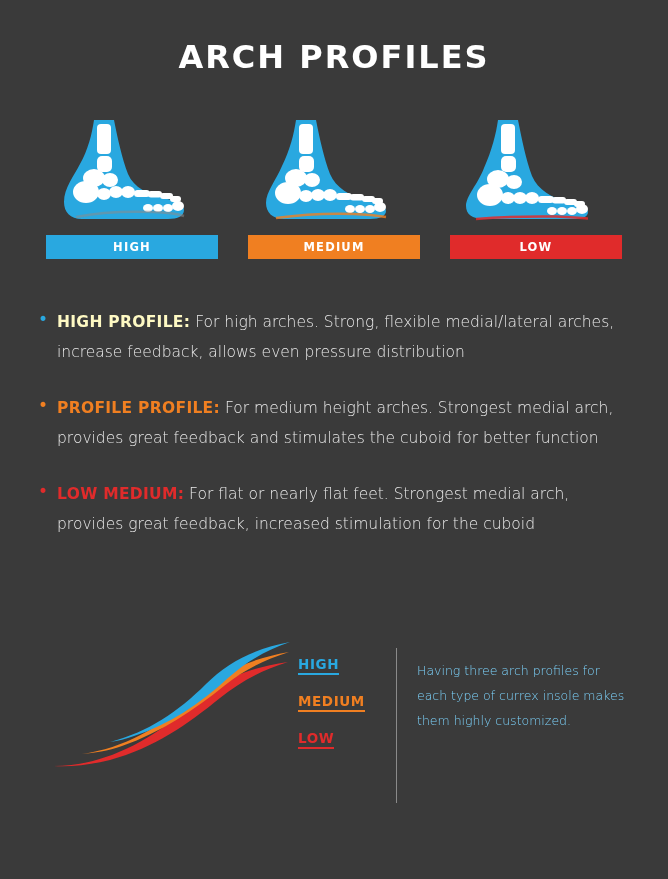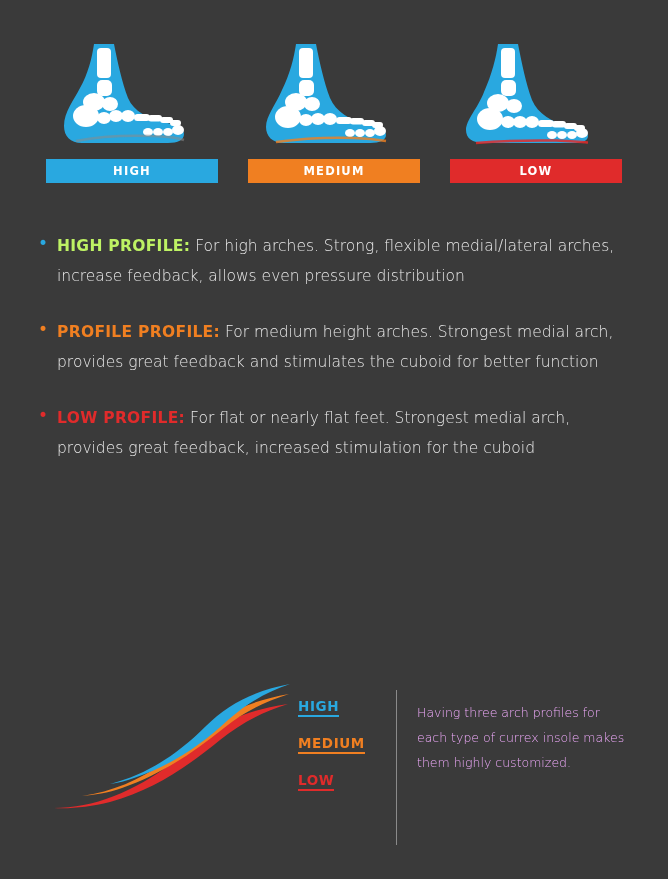--- a/index.html
+++ b/index.html
@@ -82,21 +82,21 @@
   .btext {
     font-size: 15.5px;
     line-height: 30px;
     color: #e9e9e9;
     font-weight: 300;
   }
   .btext .head {
     font-weight: bold;
     letter-spacing: 0.3px;
   }
-  .head-high   { color: #bef264; }
+  .head-high   { color: #fef9c3; }
   .head-medium { color: #f07f21; }
   .head-low    { color: #e02b2b; }
 
   
   .footer {
     position: absolute;
     left: 0;
     top: 636px;
     width: 668px;
     height: 190px;
@@ -131,29 +131,30 @@
     margin-top: 12px;
     margin-left: 6px;
     flex: 0 0 auto;
   }
   .note {
     margin-left: 20px;
     margin-top: 22px;
     width: 215px;
     font-size: 12.5px;
     line-height: 25px;
-    color: #f0abfc;
+    color: #7dd3fc;
     font-weight: 300;
   }
 </style>
 </head>
 <body>
 
 <div class="page">
 
+  <div class="title">ARCH PROFILES</div>
 
   <div class="foot-row">
 
     <div class="foot-col">
       <svg class="foot-art" viewBox="0 0 160 105">
         <path d="M42,2 L62,2 C66,22 70,40 76,56 C82,70 96,76 112,80 C124,83 132,86 132,92 C132,98 126,101 116,101 L30,101 C18,101 12,94 12,84 C12,70 22,58 28,46 C36,32 40,16 42,2 Z" fill="#29a8e0"></path>
         <g fill="#ffffff">
           <rect x="45" y="6" width="14" height="30" rx="4"></rect>
           <rect x="45" y="38" width="15" height="16" rx="5"></rect>
           <ellipse cx="42" cy="60" rx="11" ry="9"></ellipse>
@@ -237,21 +238,21 @@
       <div class="btext"><span class="head head-high">HIGH PROFILE:</span><span> For high arches. Strong, flexible medial/lateral arches, increase feedback, allows even pressure distribution</span></div>
     </div>
 
     <div class="bullet">
       <span class="dot dot-medium">•</span>
       <div class="btext"><span class="head head-medium">PROFILE PROFILE:</span><span> For medium height arches. Strongest medial arch, provides great feedback and stimulates the cuboid for better function</span></div>
     </div>
 
     <div class="bullet">
       <span class="dot dot-low">•</span>
-      <div class="btext"><span class="head head-low">LOW PROFILE:</span><span> For flat or nearly flat feet. Strongest medial arch, provides great feedback, increased stimulation for the cuboid</span></div>
+      <div class="btext"><span class="head head-low">LOW MEDIUM:</span><span> For flat or nearly flat feet. Strongest medial arch, provides great feedback, increased stimulation for the cuboid</span></div>
     </div>
 
   </div>
 
   <div class="footer">
 
     <div class="swoosh-wrap">
       <svg viewBox="0 0 248 160" width="248" height="160">
         <path d="M6,130 C50,130 96,110 140,72 C162,52 186,34 240,26 C214,34 192,46 172,62 C140,88 106,112 62,124 C42,129 22,131 6,130 Z" fill="#e02b2b"></path>
         <path d="M16,120 C58,118 98,98 136,64 C158,44 186,28 240,22 C214,30 194,40 174,56 C142,82 110,102 68,112 C50,116 32,119 16,120 Z" fill="#e02b2b" opacity="0"></path>

